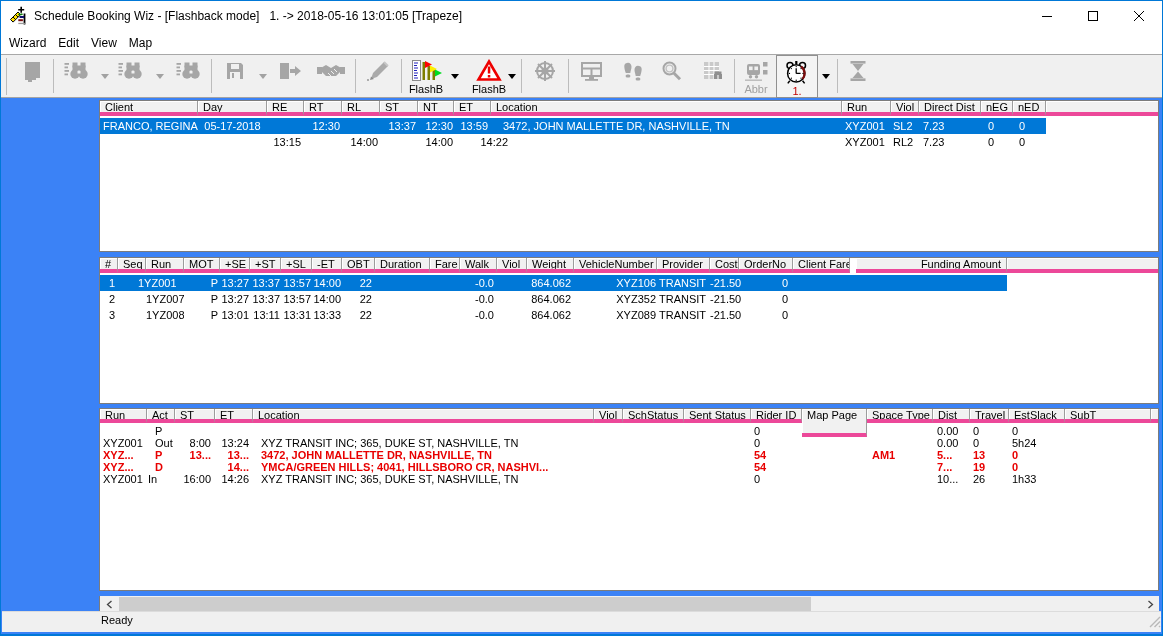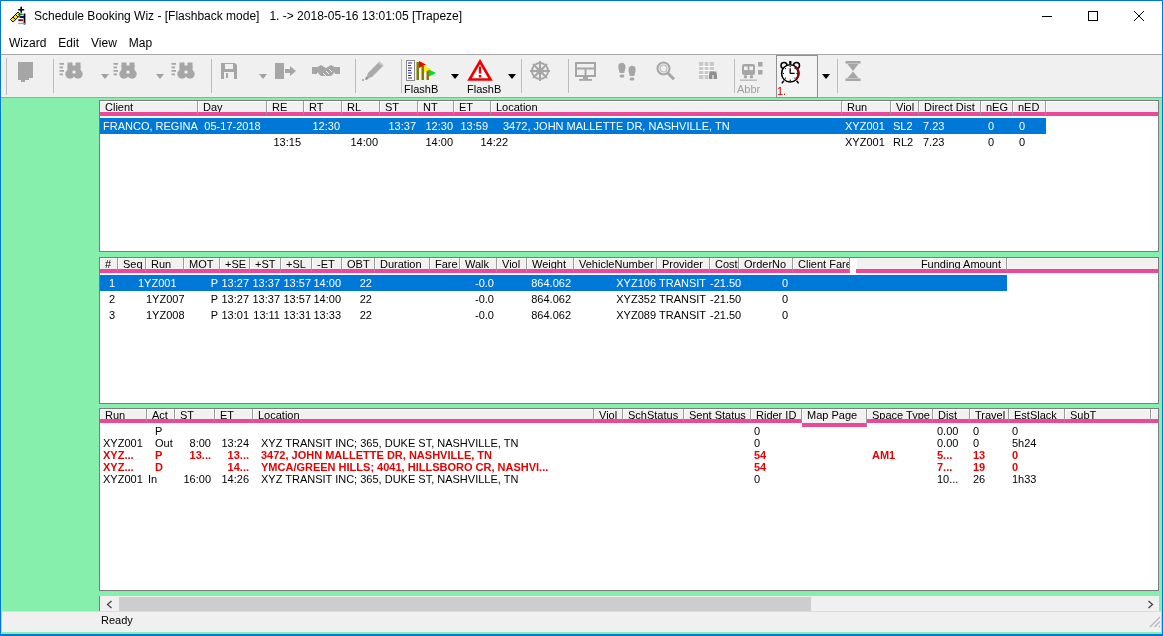--- a/index.html
+++ b/index.html
@@ -1,36 +1,36 @@
 <!DOCTYPE html>
 <html><head>
 <meta charset="utf-8">
 <style>
   html,body{margin:0;padding:0;}
   body{width:1163px;height:636px;position:relative;overflow:hidden;
        font-family:"Liberation Sans",sans-serif;background:#ffffff;}
   .win{position:absolute;left:0;top:0;width:1163px;height:636px;box-sizing:border-box;
-       border:1px solid #0078d7;border-bottom-width:2px;background:#86efac;}
+       border:1px solid #0078d7;border-bottom-width:2px;background:#3b82f6;}
   
   .titlebar{position:absolute;left:0;top:0;right:0;height:30px;background:#ffffff;}
   .appicon{position:absolute;left:8px;top:5px;width:20px;height:20px;}
   .title{position:absolute;left:33px;top:0;height:30px;line-height:30px;
          font-size:12px;color:#000;white-space:pre;}
   .capbtns{position:absolute;right:0;top:0;height:30px;display:flex;}
   .capbtn{width:46px;height:30px;display:flex;align-items:center;justify-content:center;}
   
   .menubar{position:absolute;left:0;top:30px;right:0;height:23px;background:#ffffff;
            display:flex;align-items:center;padding-left:2px;box-sizing:border-box;}
   .menuitem{font-size:12px;color:#000;padding:3px 6px;}
   
   .toolbar{position:absolute;left:0;top:53px;right:0;height:42px;background:#f0f0f0;
            border-top:1px solid #a8a8a8;border-bottom:1px solid #a4a4a4;box-sizing:content-box;}
   .tsep{position:absolute;top:4px;height:34px;width:1px;background:#bcbcbc;}
   .tbtn{position:absolute;top:2px;height:39px;display:flex;flex-direction:column;
-        align-items:flex-start;box-sizing:border-box;}
+        align-items:center;box-sizing:border-box;}
   .ticon{height:27px;display:flex;align-items:center;justify-content:center;}
   .tlabel{font-size:11px;line-height:11px;color:#000;white-space:nowrap;}
   .tlabel.dis{color:#a0a0a0;}
   .tlabel.red{color:#c00000;}
   .tbtn.boxed{border:1px solid #909090;background:#f4f4f4;top:0;height:43px;padding-top:3px;}
   .tarrow{position:absolute;top:19px;width:0;height:0;
           border-left:4.5px solid transparent;border-right:4.5px solid transparent;
           border-top:5px solid #000;}
   .tarrow.dis{border-top-color:#a2a2a2;}
   
@@ -508,21 +508,21 @@
       <div class="ghead" style="height: 14px;">
         <div class="hcell" style="left: 0px; width: 47px; height: 14px; line-height: 12px; padding: 0px 0px 0px 5px;">Run</div>
         <div class="hcell" style="left: 47px; width: 28px; height: 14px; line-height: 12px; padding: 0px 0px 0px 5px;">Act</div>
         <div class="hcell" style="left: 75px; width: 40px; height: 14px; line-height: 12px; padding: 0px 0px 0px 5px;">ST</div>
         <div class="hcell" style="left: 115px; width: 38px; height: 14px; line-height: 12px; padding: 0px 0px 0px 5px;">ET</div>
         <div class="hcell" style="left: 153px; width: 341px; height: 14px; line-height: 12px; padding: 0px 0px 0px 5px;">Location</div>
         <div class="hcell" style="left: 494px; width: 29px; height: 14px; line-height: 12px; padding: 0px 0px 0px 5px;">Viol</div>
         <div class="hcell" style="left: 523px; width: 61px; height: 14px; line-height: 12px; padding: 0px 0px 0px 5px;">SchStatus</div>
         <div class="hcell" style="left: 584px; width: 67px; height: 14px; line-height: 12px; padding: 0px 0px 0px 5px;">Sent Status</div>
         <div class="hcell" style="left: 651px; width: 51px; height: 14px; line-height: 12px; padding: 0px 0px 0px 5px;">Rider ID</div>
-        <div class="hcell" style="left: 702px; width: 65px; height: 18px; line-height: 12px; padding: 0px 0px 0px 5px;">Map Page</div>
+        <div class="hcell" style="left: 702px; width: 65px; height: 28px; line-height: 12px; padding: 0px 0px 0px 5px;">Map Page</div>
         <div class="hcell" style="left: 767px; width: 66px; height: 14px; line-height: 12px; padding: 0px 0px 0px 5px;">Space Type</div>
         <div class="hcell" style="left: 833px; width: 37px; height: 14px; line-height: 12px; padding: 0px 0px 0px 5px;">Dist</div>
         <div class="hcell" style="left: 870px; width: 39px; height: 14px; line-height: 12px; padding: 0px 0px 0px 5px;">Travel</div>
         <div class="hcell" style="left: 909px; width: 56px; height: 14px; line-height: 12px; padding: 0px 0px 0px 5px;">EstSlack</div>
         <div class="hcell" style="left: 965px; width: 86px; height: 14px; line-height: 12px; padding: 0px 0px 0px 5px;">SubT</div>
         <div class="hcell" style="left: 1051px; width: 7px; height: 14px; border-right: none;"></div>
       </div>
       <div class="grow" style="top: 16px; left: 0px; width: 1051px; height: 12px; line-height: 12px;">
         <div class="gcell" style="left: 0px; width: 47px; padding: 0px 0px 0px 3px;"></div>
         <div class="gcell" style="left: 47px; width: 28px; padding: 0px 0px 0px 8px;">P</div>

